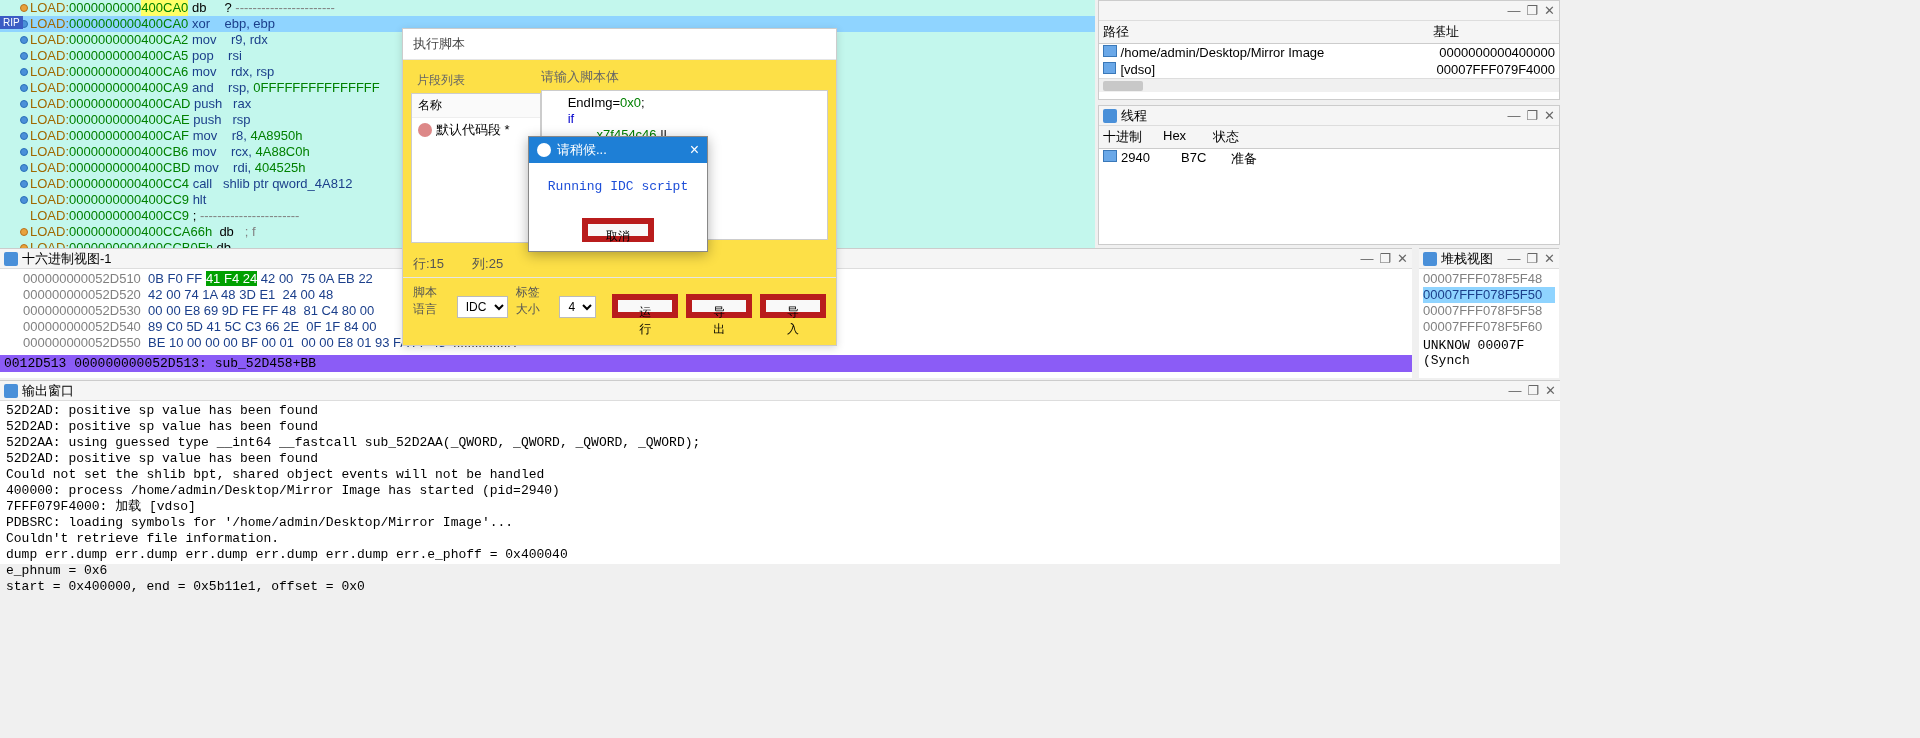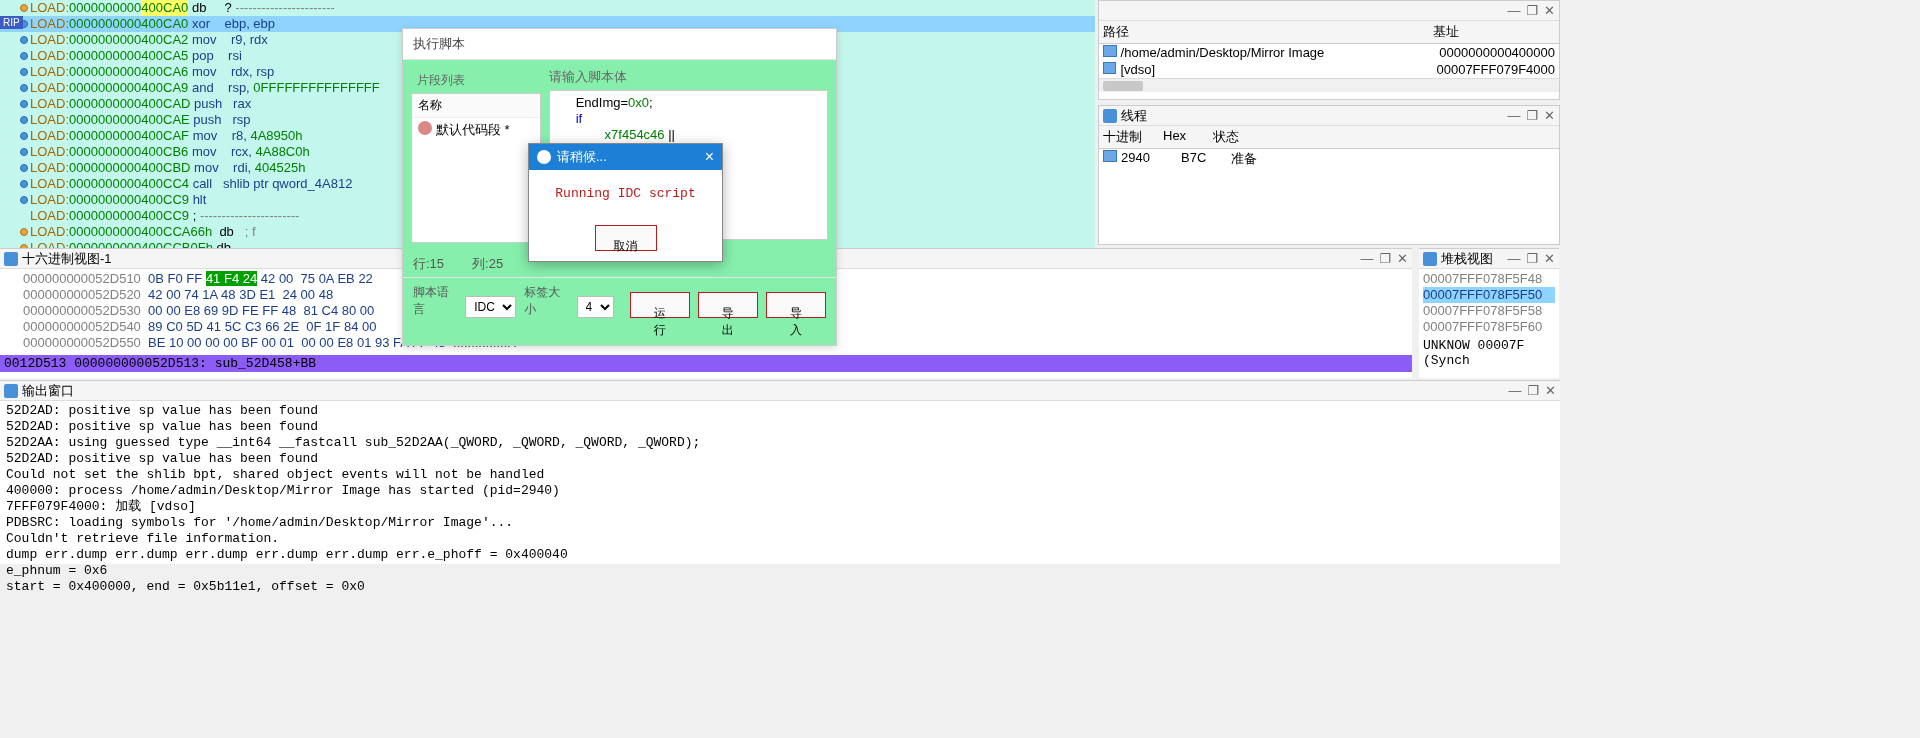--- a/index.html
+++ b/index.html
@@ -38,45 +38,45 @@
 .modules-panel{position:absolute;left:1098px;top:0;width:462px;height:100px;background:#fff;border:1px solid #ccc}
 .mod-header{display:flex;background:#f5f5f5;border-bottom:1px solid #ccc;padding:2px 4px}
 .mod-col1{width:330px}
 .mod-col2{flex:1}
 .mod-row{display:flex;padding:1px 4px}
 .mod-icon{width:14px;height:12px;background:#6aa8e8;margin-right:4px;border:1px solid #3a78b8}
 .threads-panel{position:absolute;left:1098px;top:105px;width:462px;height:140px;background:#fff;border:1px solid #ccc}
 .th-header{display:flex;background:#f5f5f5;border-bottom:1px solid #ccc;padding:2px 4px}
 .th-c1{width:60px}.th-c2{width:50px}.th-c3{flex:1}
 .th-row{display:flex;padding:1px 4px}
-.script-dlg{position:absolute;left:402px;top:28px;width:435px;height:318px;background:#86efac;border:1px solid #ccc;box-shadow:0 2px 8px rgba(0,0,0,.15)}
+.script-dlg{position:absolute;left:402px;top:28px;width:435px;height:318px;background:#fde047;border:1px solid #ccc;box-shadow:0 2px 8px rgba(0,0,0,.15)}
 .script-title{background:#fff;padding:6px 10px;color:#444;border-bottom:1px solid #e5e5e5}
-.script-body{display:flex;padding:8px;gap:8px}
+.script-body{display:flex;padding:8px;}
 .frag-box{width:130px;height:150px;border:1px solid #ccc;background:#fff}
 .frag-title{padding:4px 6px;color:#666;font-size:12px}
 .frag-hdr{padding:3px 6px;border-bottom:1px solid #eee;background:#fafafa;font-size:12px}
-.frag-item{padding:3px 6px;display:flex;gap:4px;font-size:12px}
+.frag-item{padding:3px 6px;display:flex;align-items:center;gap:4px;font-size:12px}
 .frag-icon{width:14px;height:14px;border-radius:50%;background:#d88}
 .code-box{flex:1;height:150px;border:1px solid #ccc;background:#fff;padding:4px;overflow:hidden}
 .code-title{color:#666;font-size:13px;margin-bottom:4px}
 .code-ln{white-space:pre;line-height:16px}
 .kw{color:#0000cc}
 .num{color:#008000}
 .str{color:#a52a2a}
 .script-status{display:flex;gap:28px;padding:4px 10px;color:#555;font-size:12px}
 .script-footer{display:flex;align-items:flex-end;gap:8px;padding:6px 10px;border-top:1px solid #e5e5e5}
 .script-footer label{color:#555;font-size:12px}
 .script-footer select,.script-footer input{height:22px;border:1px solid #bbb;background:#fff;padding:0 4px;font-size:12px}
 .script-footer .spacer{flex:1}
-.btn{height:24px;padding:12px 18px;border:1px solid #b91c1c;background:#f9f9f9;cursor:pointer;font-size:12px}
-.modal{position:absolute;left:528px;top:143px;width:195px;background:#fff;border:1px solid #888;box-shadow:0 3px 12px rgba(0,0,0,.3);z-index:100}
+.btn{height:24px;padding:4px 18px;border:6px solid #b91c1c;background:#f9f9f9;cursor:pointer;font-size:12px}
+.modal{position:absolute;left:528px;top:136px;width:180px;background:#fff;border:1px solid #888;box-shadow:0 3px 12px rgba(0,0,0,.3);z-index:100}
 .modal-title{background:#1e7fd6;color:#fff;padding:4px 8px;display:flex;align-items:center;gap:6px}
 .modal-title .mico{width:14px;height:14px;background:#fff;border-radius:50%}
 .modal-close{margin-left:auto;cursor:pointer;font-size:16px}
-.modal-body{padding:16px 10px;text-align:center;color:#b91c1c}
+.modal-body{padding:16px 10px;text-align:center;color:#1d4ed8}
 .modal-foot{padding:8px;text-align:center}
 .stack-body{padding:2px 4px}
 .stack-row{line-height:16px;color:#808080}
 .stack-hl{background:#8fd4ff;color:#1b3f8b}
 .scrollbar-h{height:14px;background:#f0f0f0;border-top:1px solid #ddd;display:flex;align-items:center}
 .sb-thumb{height:10px;background:#c8c8c8;border-radius:2px;margin-left:4px;width:40px}
 </style>
 </head>
 <body>
 

